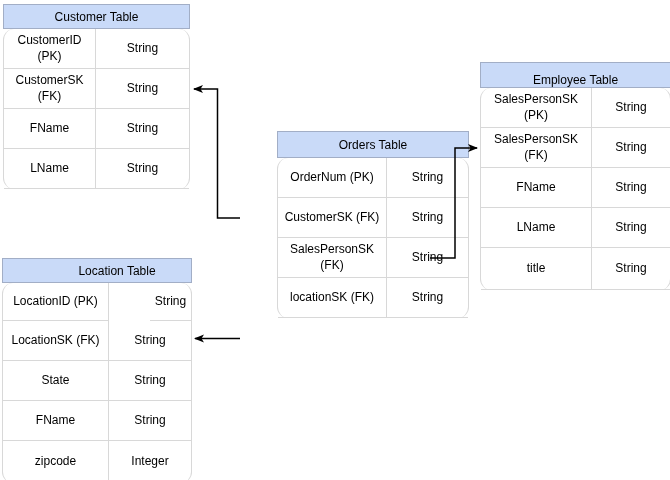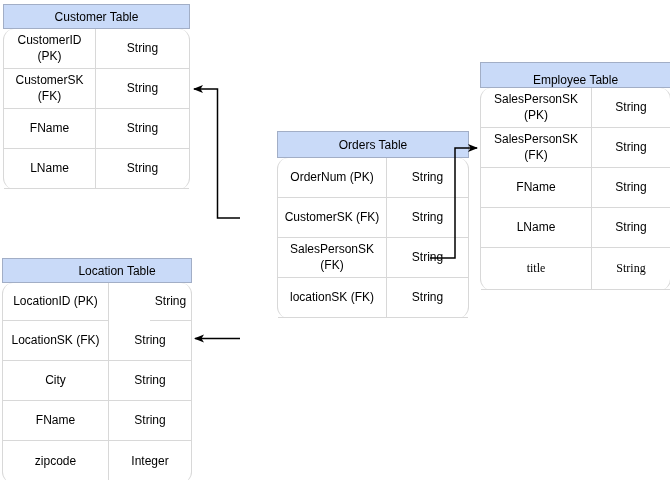--- a/index.html
+++ b/index.html
@@ -39,21 +39,21 @@
   #t-customer .thead { height:25px; }
   #t-customer .row { height:40px; grid-template-columns:92px 1fr; }
 
   #t-orders { left:257px; top:131px; width:192px;margin-left:20px; }
   #t-orders .thead { height:27px; }
   #t-orders .row { height:40px; grid-template-columns:109px 1fr; }
 
   #t-employee { left:480px; top:62px; width:191px; }
   #t-employee .thead { height:26px;align-items:flex-end; }
   #t-employee .row { height:40px; grid-template-columns:111px 1fr; }
-  #t-employee .row:nth-child(5) { height:42px;font-family:Liberation Serif, serif; }
+  #t-employee .row:nth-child(5) { height:42px; }
 
   #t-location { left:2px; top:258px; width:190px; }
   #t-location .thead { height:25px;padding-left:40px; }
   #t-location .row { height:40px; grid-template-columns:106px 1fr; }
   #t-location .row:nth-child(1) { height:38px;gap:41px; }
   #t-location .row:nth-child(5) { height:42px; }
 
   .connectors { position:absolute; left:0; top:0; pointer-events:none; }
   .connectors path.link {
     stroke:var(--connector, #000);
@@ -152,21 +152,21 @@
     <div class="tbody">
       <div class="row">
         <div class="c f">LocationID (PK)</div>
         <div class="c t">String</div>
       </div>
       <div class="row">
         <div class="c f">LocationSK (FK)</div>
         <div class="c t">String</div>
       </div>
       <div class="row">
-        <div class="c f">City</div>
+        <div class="c f">State</div>
         <div class="c t">String</div>
       </div>
       <div class="row">
         <div class="c f">FName</div>
         <div class="c t">String</div>
       </div>
       <div class="row">
         <div class="c f">zipcode</div>
         <div class="c t">Integer</div>
       </div>

